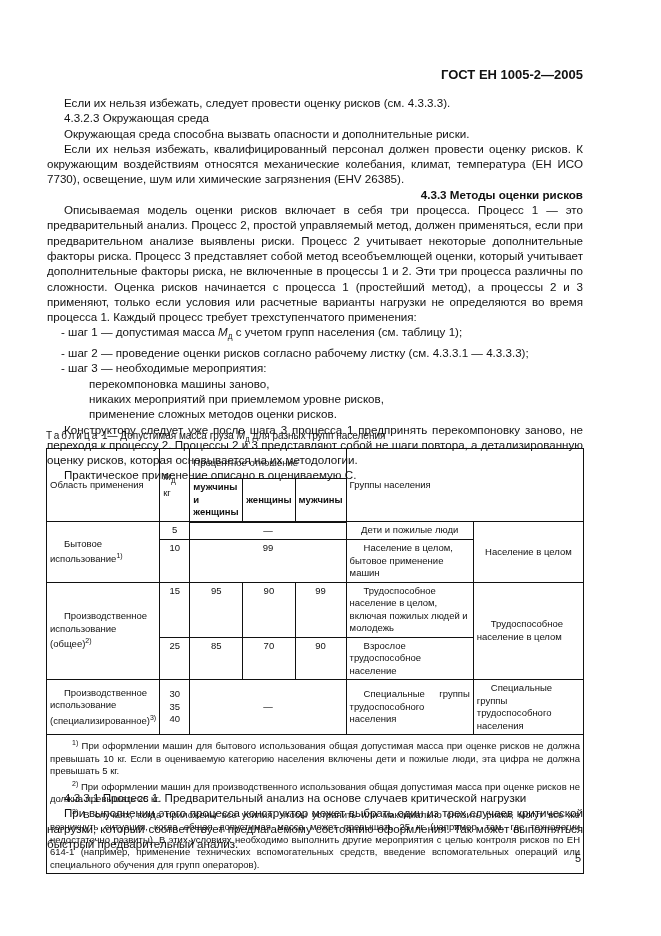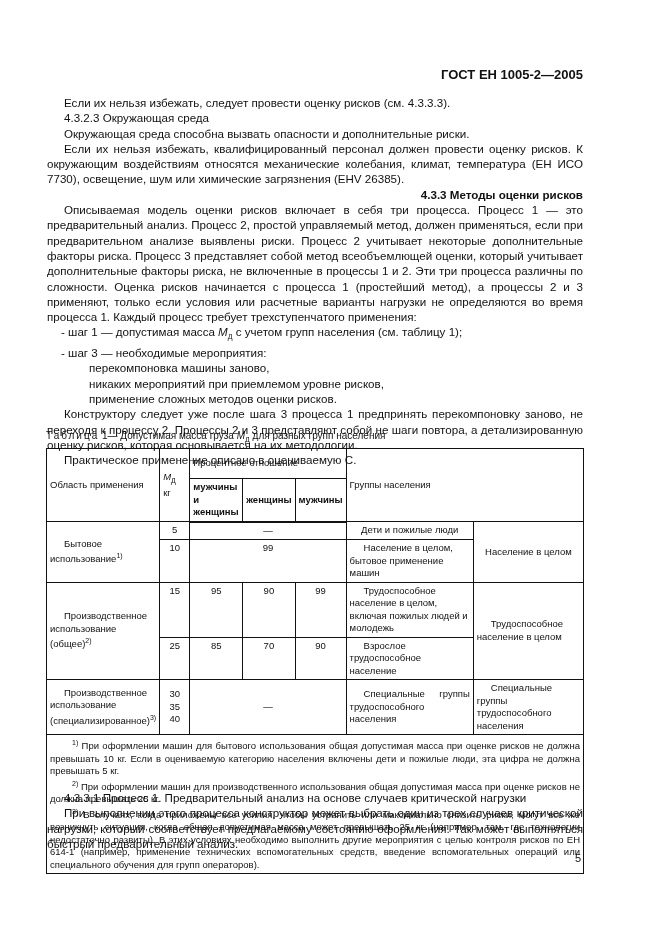--- a/index.html
+++ b/index.html
@@ -34,20 +34,21 @@
 
 <div class="body-text" style="top:95px;">
   <p class="p">Если их нельзя избежать, следует провести оценку рисков (см. 4.3.3.3).</p>
   <p class="h">4.3.2.3  Окружающая среда</p>
   <p class="p">Окружающая среда способна вызвать опасности и дополнительные риски.</p>
   <p class="p">Если их нельзя избежать, квалифицированный персонал должен провести оценку рисков. К окружающим воздействиям относятся механические колебания, климат, температура (ЕН ИСО 7730), освещение, шум или химические загрязнения (EHV 26385).</p>
   <p class="h bold">4.3.3  Методы оценки рисков</p>
   <p class="p">Описываемая модель оценки рисков включает в себя три процесса. Процесс 1 — это предварительный анализ. Процесс 2, простой управляемый метод, должен применяться, если при предварительном анализе выявлены риски. Процесс 2 учитывает некоторые дополнительные факторы риска. Процесс 3 представляет собой метод всеобъемлющей оценки, который учитывает дополнительные факторы риска, не включенные в процессы 1 и 2. Эти три процесса различны по сложности. Оценка рисков начинается с процесса 1 (простейший метод), а процессы 2 и 3 применяют, только если условия или расчетные варианты нагрузки не определяются во время процесса 1. Каждый процесс требует трехступенчатого применения:</p>
   <ul class="list">
     <li><span>- шаг 1 — допустимая масса </span><i>M</i><sub>Д</sub><span> с учетом групп населения (см. таблицу 1);</span></li>
+    <li>- шаг 2 — проведение оценки рисков согласно рабочему листку (см. 4.3.3.1 — 4.3.3.3);</li>
     <li>- шаг 3 — необходимые мероприятия:</li>
   </ul>
   <ul class="sublist">
     <li>перекомпоновка машины заново,</li>
     <li>никаких мероприятий при приемлемом уровне рисков,</li>
     <li>применение сложных методов оценки рисков.</li>
   </ul>
   <p class="p">Конструктору следует уже после шага 3 процесса 1 предпринять перекомпоновку заново, не переходя к процессу 2. Процессы 2 и 3 представляют собой не шаги повтора, а детализированную оценку рисков, которая основывается на их методологии.</p>
   <p class="p">Практическое применение описано в оцениваемую С.</p>
 </div>

